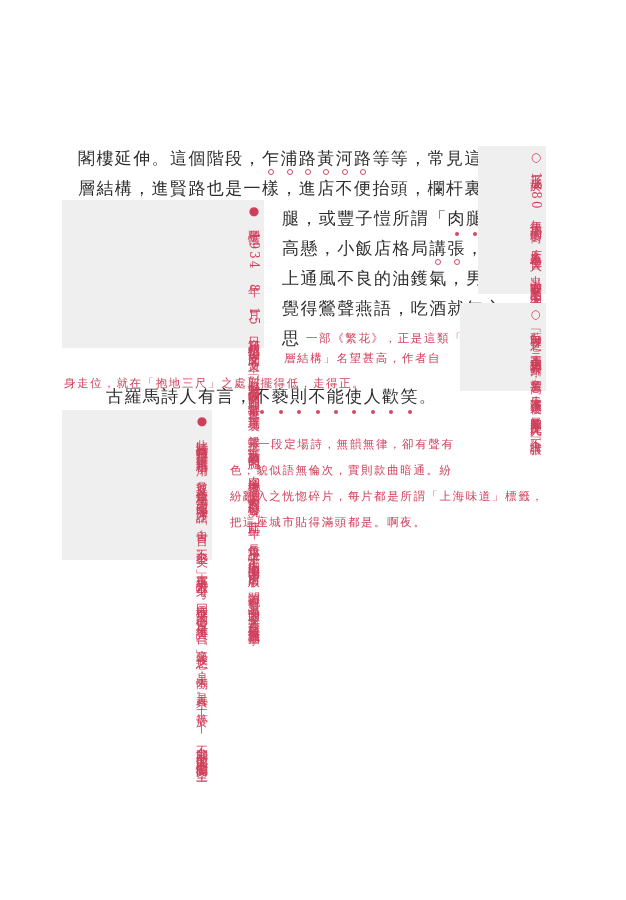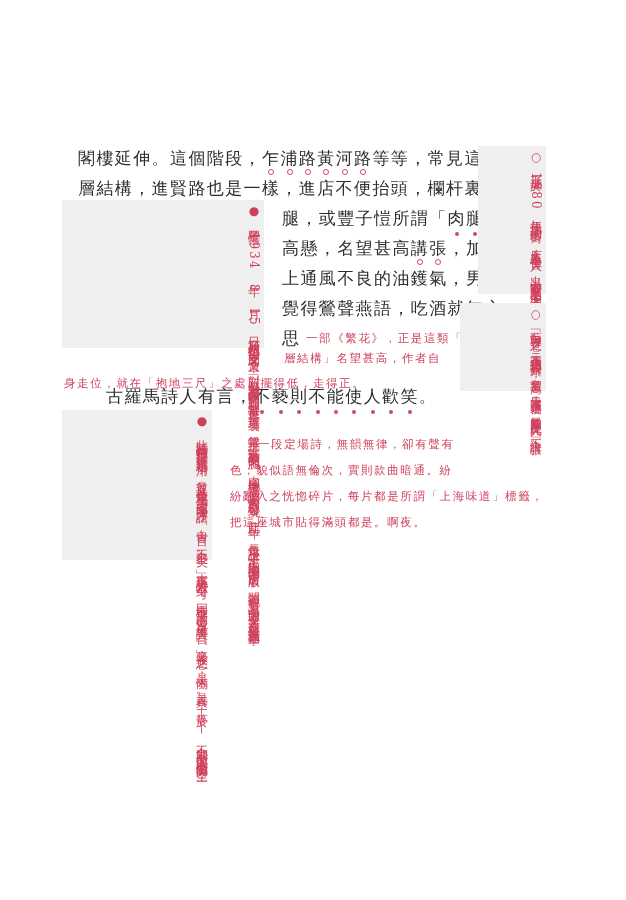--- a/index.html
+++ b/index.html
@@ -15,21 +15,21 @@
 <body>
 
 <div class="main-line" style="left:78px; top:148px;">
   <span>閣樓延伸。這個階段，</span><span class="mark hollow">乍</span><span class="mark hollow">浦</span><span class="mark hollow">路</span><span class="mark hollow">黃</span><span class="mark hollow">河</span><span class="mark hollow">路</span><span>等等，常見這類兩</span>
 </div>
 <div class="main-line" style="left:78px; top:178px;">層結構，進賢路也是一樣，進店不便抬頭，欄杆裏幾條玉</div>
 <div class="main-line" style="left:282px; top:208px;">
   <span>腿，或豐子愷所謂「</span><span class="mark dot">肉</span><span class="mark dot">腿</span><span>」</span>
 </div>
 <div class="main-line" style="left:282px; top:238px;">
-  <span>高懸，名望甚高</span><span class="mark hollow">講</span><span class="mark hollow">張</span><span>，加</span>
+  <span>高懸，小飯店格局</span><span class="mark hollow">講</span><span class="mark hollow">張</span><span>，加</span>
 </div>
 <div class="main-line" style="left:282px; top:268px;">上通風不良的油鑊氣，男人</div>
 <div class="main-line" style="left:282px; top:298px;">覺得鶯聲燕語，吃酒就無心</div>
 <div class="main-line" style="left:282px; top:328px;">思</div>
 
 <div class="note-line" style="left:306px; top:331px;">一部《繁花》，正是這類「兩</div>
 <div class="note-line" style="left:284px; top:351px;">層結構」名望甚高，作者自</div>
 <div class="note-line" style="left:64px; top:359px;margin-top:17px;">身走位，就在「抱地三尺」之處，擺得低，走得正。</div>
 
 <div class="main-line" style="left:106px; top:386px;">

